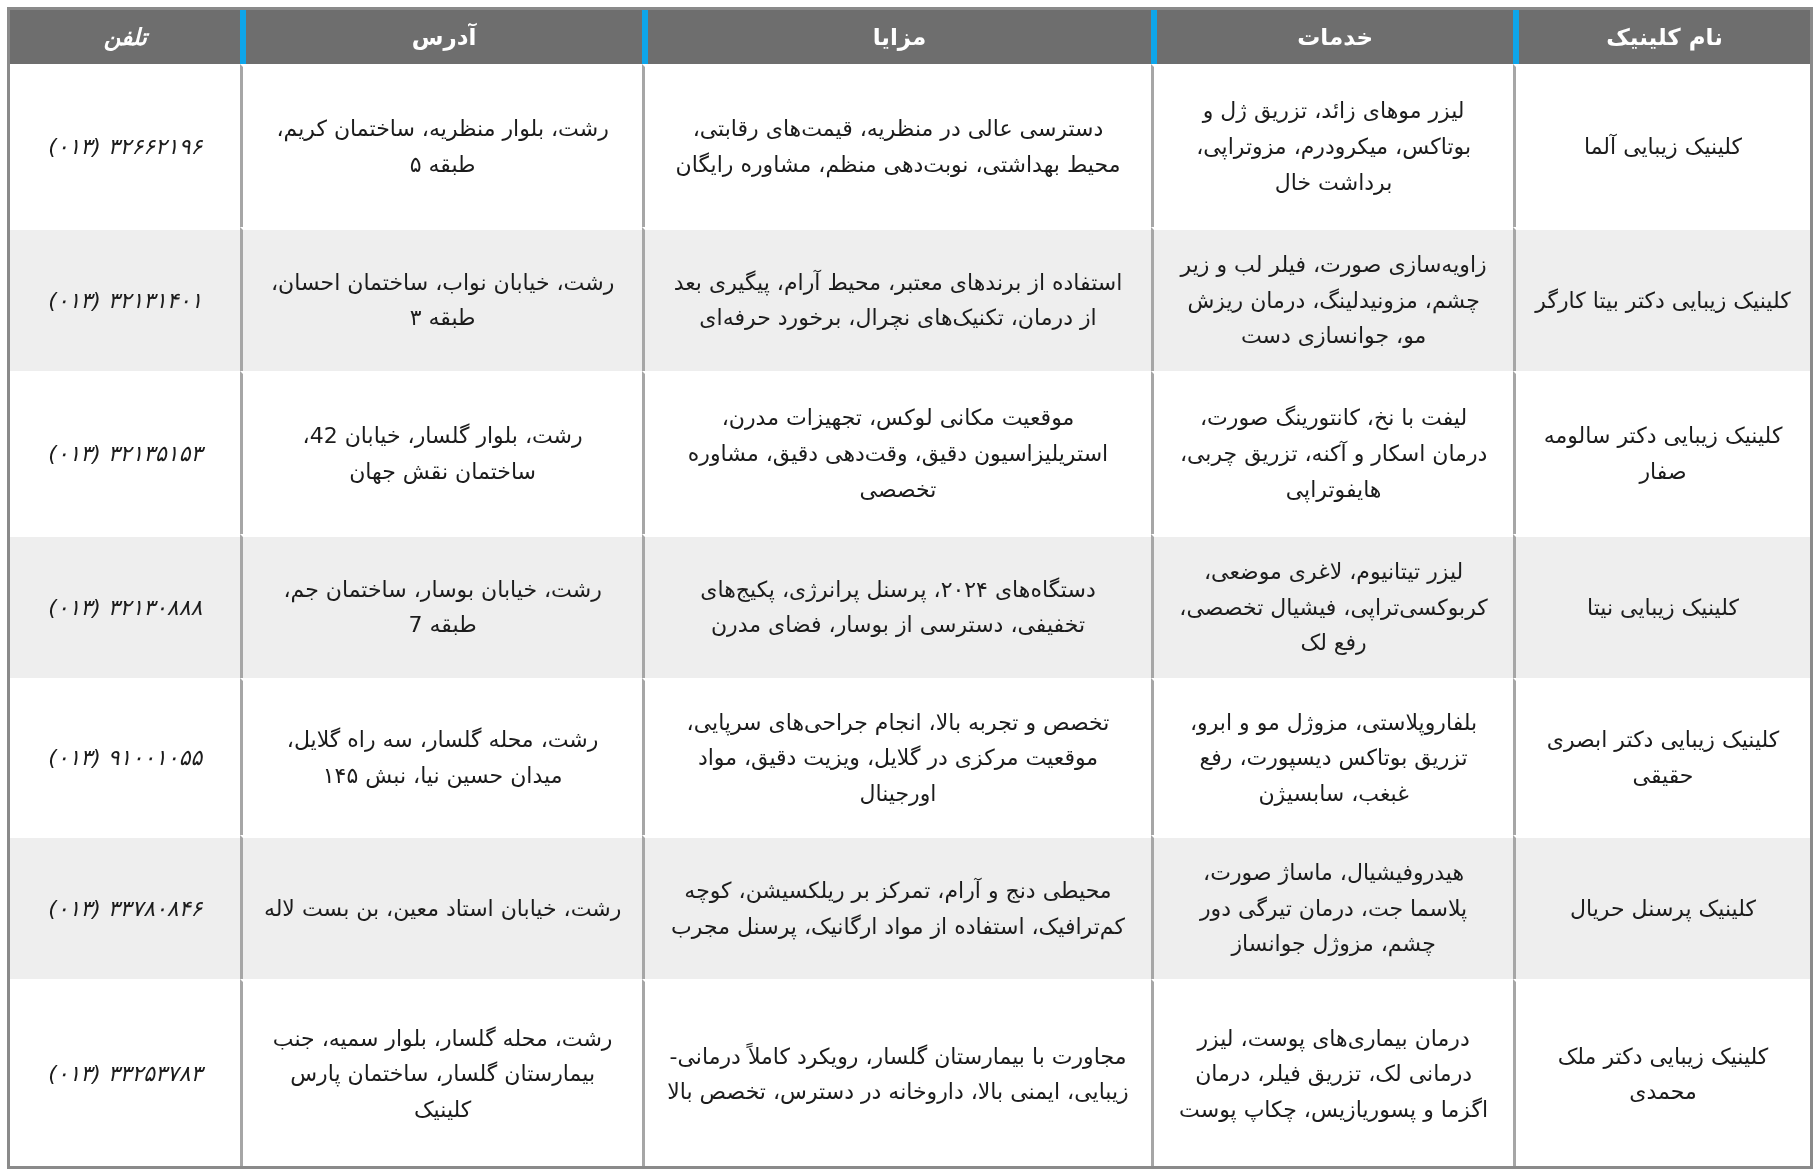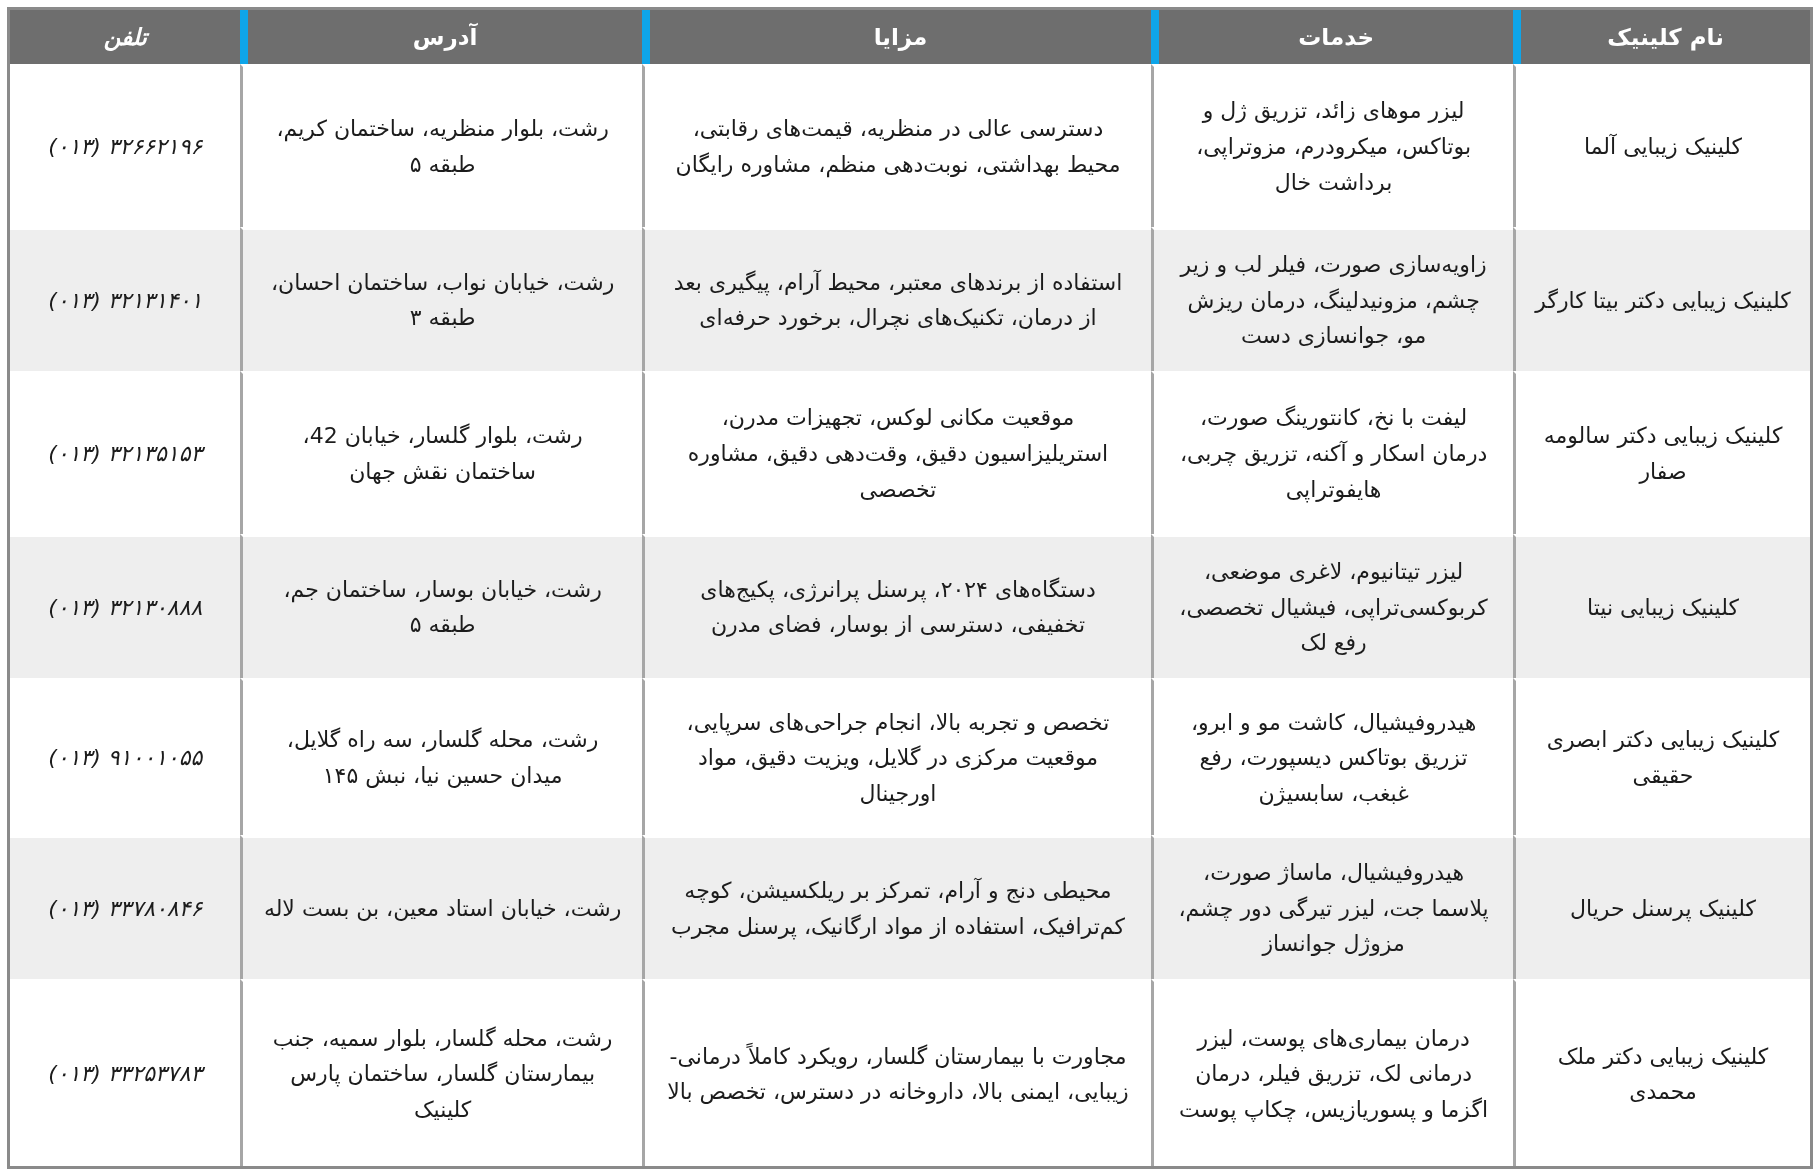--- a/index.html
+++ b/index.html
@@ -33,21 +33,21 @@
 
   thead tr { height: 54px; }
   th {
     background: #6e6e6e;
     color: #ffffff;
     font-size: 23px;
     font-weight: bold;
     text-align: center;
     vertical-align: middle;
     padding: 8px 6px;
-    border-left: 8px solid #0ea5e9;
+    border-left: 6px solid #0ea5e9;
   }
   th:last-child { border-left: none; font-style: italic; }
 
   td {
     font-size: 22px;
     line-height: 1.62;
     text-align: center;
     vertical-align: middle;
     padding: 8px 18px;
     border-left: 3px solid #a6a6a6;
@@ -107,33 +107,33 @@
     <td>کلینیک زیبایی دکتر سالومه صفار</td>
     <td>لیفت با نخ، کانتورینگ صورت، درمان اسکار و آکنه، تزریق چربی، هایفوتراپی</td>
     <td>موقعیت مکانی لوکس، تجهیزات مدرن، استریلیزاسیون دقیق، وقت‌دهی دقیق، مشاوره تخصصی</td>
     <td>رشت، بلوار گلسار، خیابان 42، ساختمان نقش جهان</td>
     <td>۳۲۱۳۵۱۵۳ (۰۱۳)</td>
   </tr>
         <tr>
     <td>کلینیک زیبایی نیتا</td>
     <td>لیزر تیتانیوم، لاغری موضعی، کربوکسی‌تراپی، فیشیال تخصصی، رفع لک</td>
     <td>دستگاه‌های ۲۰۲۴، پرسنل پرانرژی، پکیج‌های تخفیفی، دسترسی از بوسار، فضای مدرن</td>
-    <td>رشت، خیابان بوسار، ساختمان جم، طبقه ۵</td>
+    <td>رشت، خیابان بوسار، ساختمان جم، طبقه 7</td>
     <td>۳۲۱۳۰۸۸۸ (۰۱۳)</td>
   </tr>
         <tr>
     <td>کلینیک زیبایی دکتر ابصری حقیقی</td>
-    <td>هیدروفیشیال، کاشت مو و ابرو، تزریق بوتاکس دیسپورت، رفع غبغب، سابسیژن</td>
+    <td>بلفاروپلاستی، مزوژل مو و ابرو، تزریق بوتاکس دیسپورت، رفع غبغب، سابسیژن</td>
     <td>تخصص و تجربه بالا، انجام جراحی‌های سرپایی، موقعیت مرکزی در گلایل، ویزیت دقیق، مواد اورجینال</td>
     <td>رشت، محله گلسار، سه راه گلایل، میدان حسین نیا، نبش ۱۴۵</td>
     <td>۹۱۰۰۱۰۵۵ (۰۱۳)</td>
   </tr>
         <tr>
     <td>کلینیک پرسنل حریال</td>
-    <td>هیدروفیشیال، ماساژ صورت، پلاسما جت، لیزر تیرگی دور چشم، مزوژل جوانساز</td>
+    <td>هیدروفیشیال، ماساژ صورت، پلاسما جت، درمان تیرگی دور چشم، مزوژل جوانساز</td>
     <td>محیطی دنج و آرام، تمرکز بر ریلکسیشن، کوچه کم‌ترافیک، استفاده از مواد ارگانیک، پرسنل مجرب</td>
     <td>رشت، خیابان استاد معین، بن بست لاله</td>
     <td>۳۳۷۸۰۸۴۶ (۰۱۳)</td>
   </tr>
         <tr>
     <td>کلینیک زیبایی دکتر ملک محمدی</td>
     <td>درمان بیماری‌های پوست، لیزر درمانی لک، تزریق فیلر، درمان اگزما و پسوریازیس، چکاپ پوست</td>
     <td>مجاورت با بیمارستان گلسار، رویکرد کاملاً درمانی-زیبایی، ایمنی بالا، داروخانه در دسترس، تخصص بالا</td>
     <td>رشت، محله گلسار، بلوار سمیه، جنب بیمارستان گلسار، ساختمان پارس کلینیک</td>
     <td>۳۳۲۵۳۷۸۳ (۰۱۳)</td>

